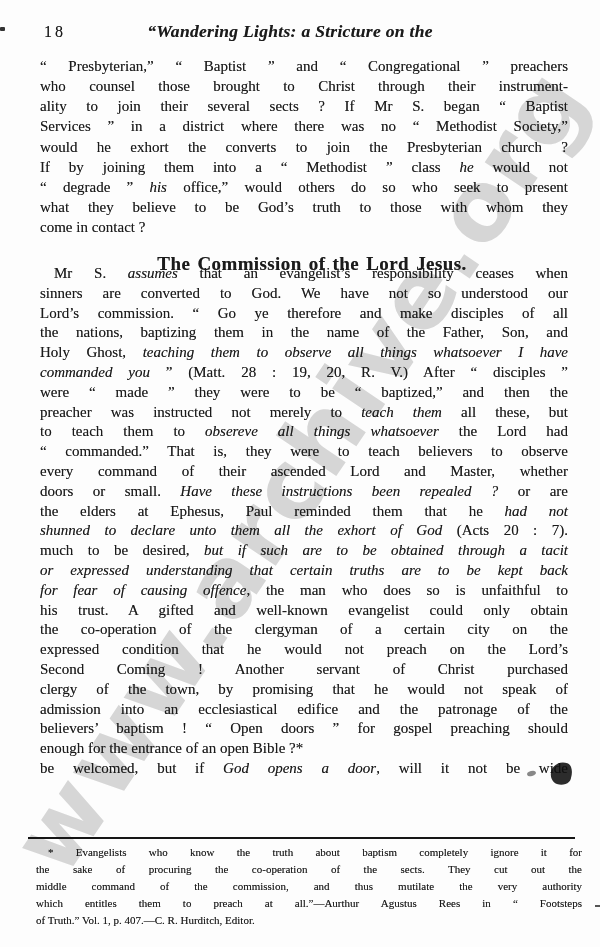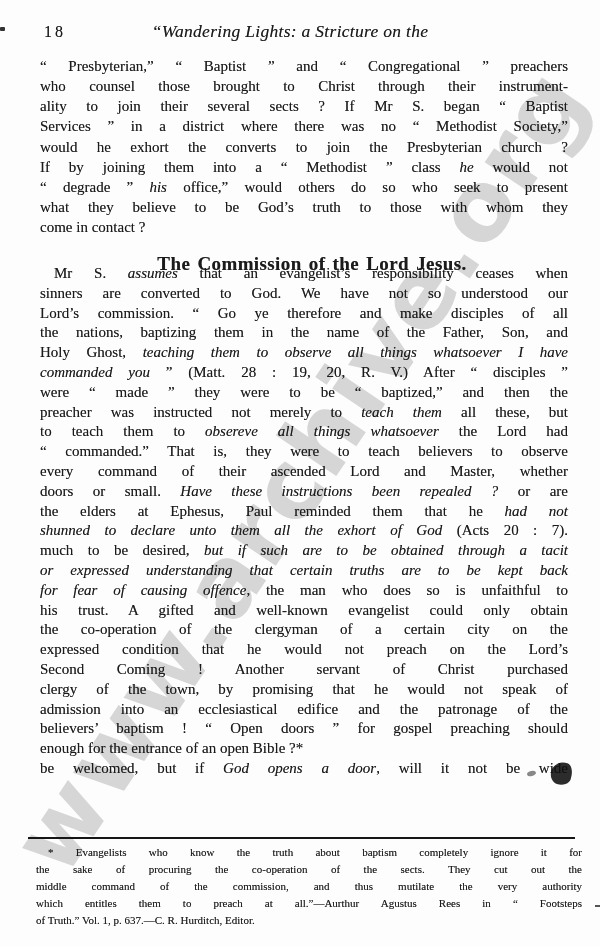--- a/index.html
+++ b/index.html
@@ -13,21 +13,21 @@
   .watermark {
     position:absolute; left:-200px; top:415px; width:1000px;
     text-align:center; transform:rotate(-56deg);
     font-family:"DejaVu Sans", sans-serif; font-weight:bold;
     font-size:96px; letter-spacing:2px; color:#d6d6d6;
     text-shadow:none; z-index:0; user-select:none; white-space:nowrap;
   }
   .inkz { position:absolute; z-index:1; }
   .header { position:absolute; z-index:1; top:21px; left:0; width:600px; height:24px; }
   .pagenum { position:absolute; left:44px; top:2px; font-size:16px; letter-spacing:3px;text-align:right; }
-  .runtitle { position:absolute; left:0; top:0; width:580px; text-align:center; font-style:italic; font-size:17.5px; letter-spacing:0.3px; }
+  .runtitle { position:absolute; left:0; top:0; width:580px; text-align:center; font-style:italic; font-size:17.5px; letter-spacing:0.3px;font-weight:bold; }
   .para { position:absolute; z-index:1; left:40px; width:528px; font-size:15px; }
   .para1 { top:56px;  line-height:20.15px; }
   .para2 { top:264px; line-height:19.8px; }
   .heading {
     position:absolute; z-index:1; top:240px; left:0; width:600px; margin:12px;
     text-align:center; font-size:19px; font-weight:bold; line-height:24px;
     letter-spacing:0.4px; word-spacing:2px;
   }
   .tline { text-align:justify; text-align-last:justify; }
   .tline.last { text-align-last:left; }
@@ -107,18 +107,18 @@
   <div class="blob"></div>
   <div class="blob-speck"></div>
 
   <div class="rule"></div>
 
   <div class="footnote">
       <div class="tline indent"><span>* Evangelists who know the truth about baptism completely ignore it for</span></div>
       <div class="tline"><span>the sake of procuring the co-operation of the sects. They cut out the</span></div>
       <div class="tline"><span>middle command of the commission, and thus mutilate the very authority</span></div>
       <div class="tline"><span>which entitles them to preach at all.”—Aurthur Agustus Rees in “ Footsteps</span></div>
-      <div class="tline last"><span>of Truth.” Vol. 1, p. 637.—C. R. Hurditch, Editor.</span></div>
+      <div class="tline last"><span>of Truth.” Vol. 1, p. 407.—C. R. Hurditch, Editor.</span></div>
     </div>
 
   <div class="edge-dash"></div>
 
 </div>
 
 </body></html>

